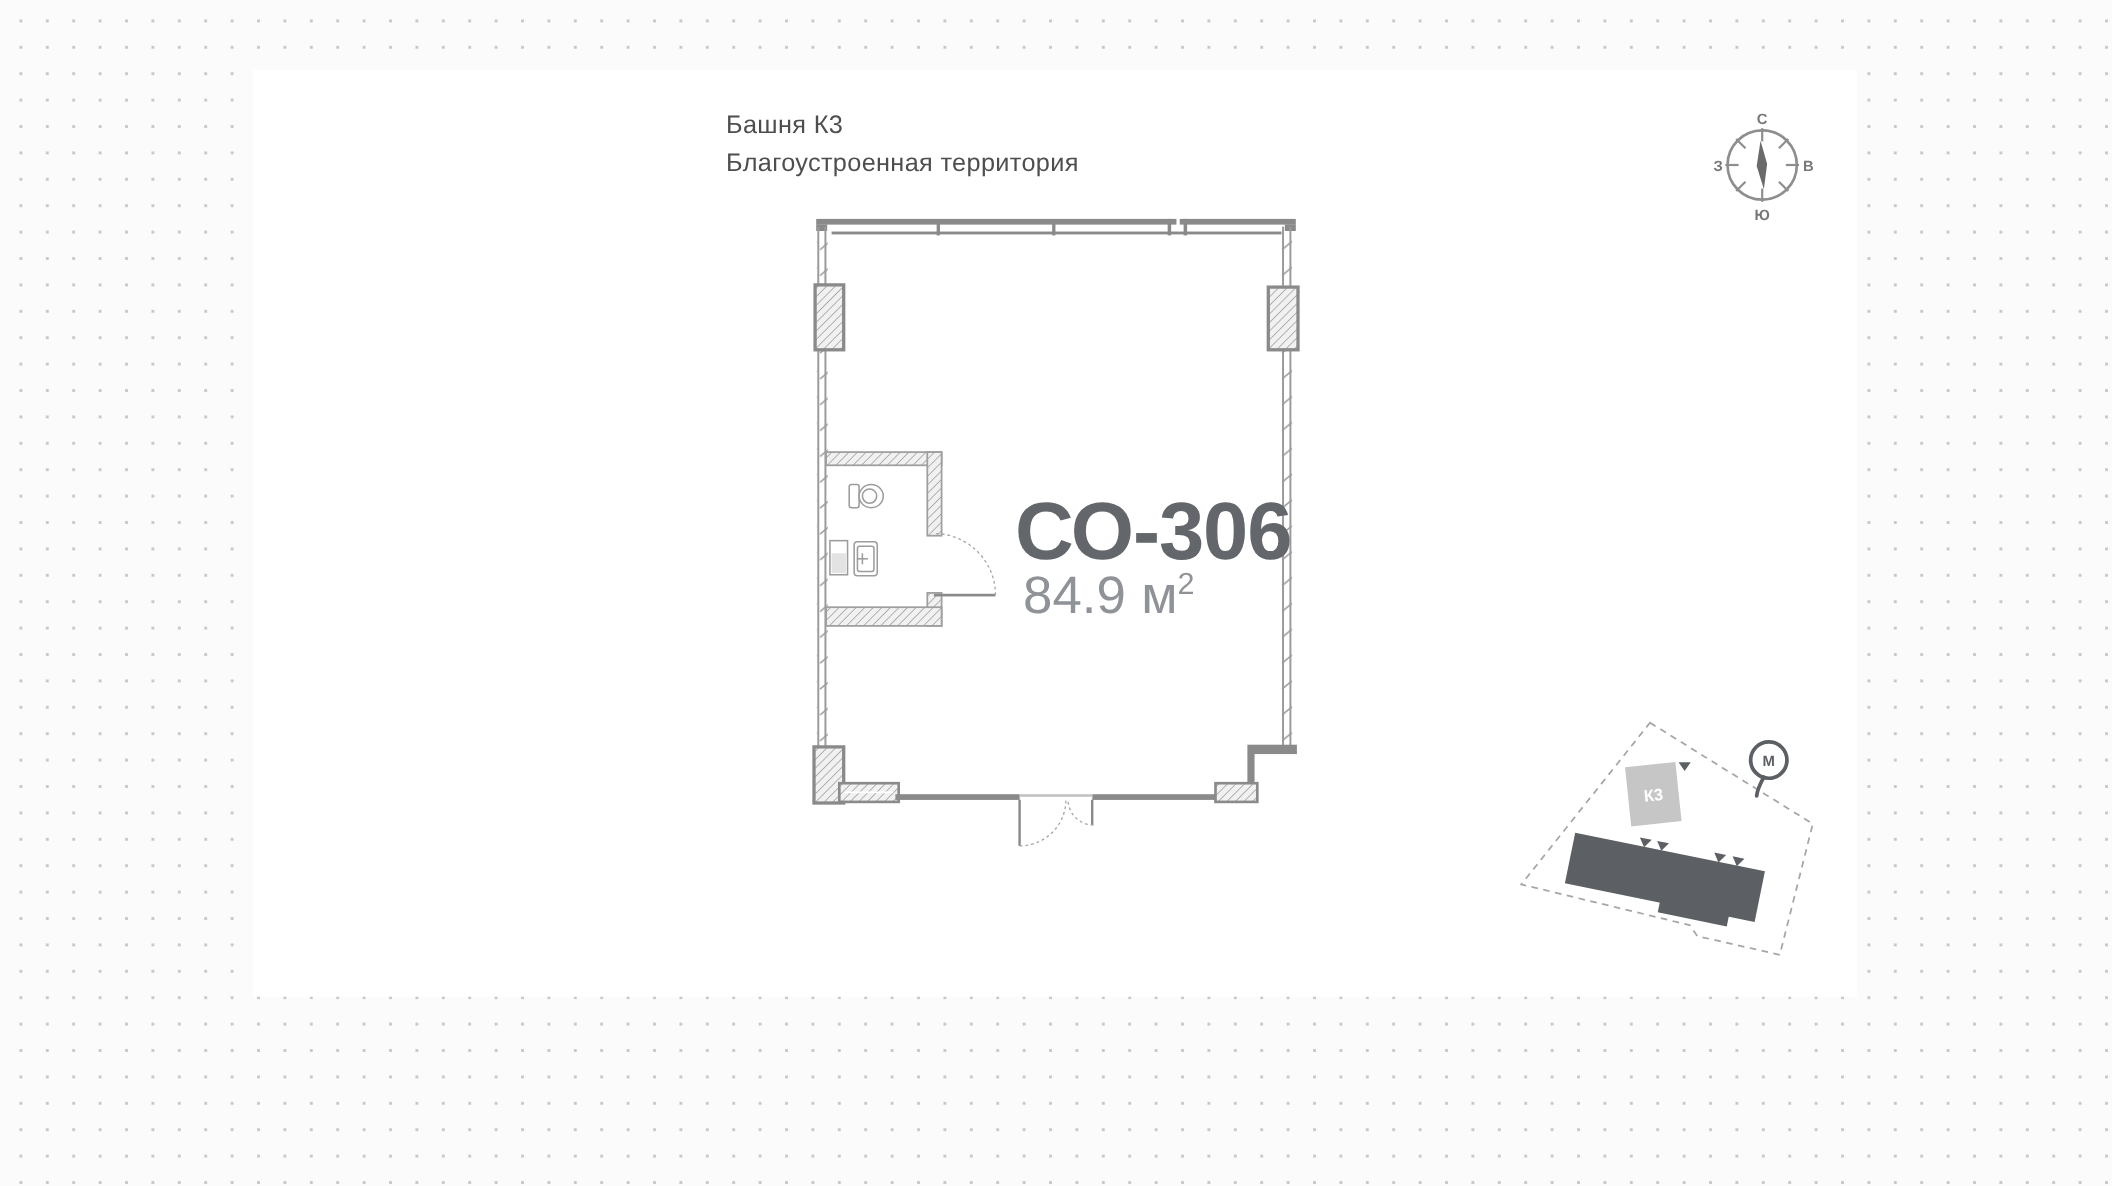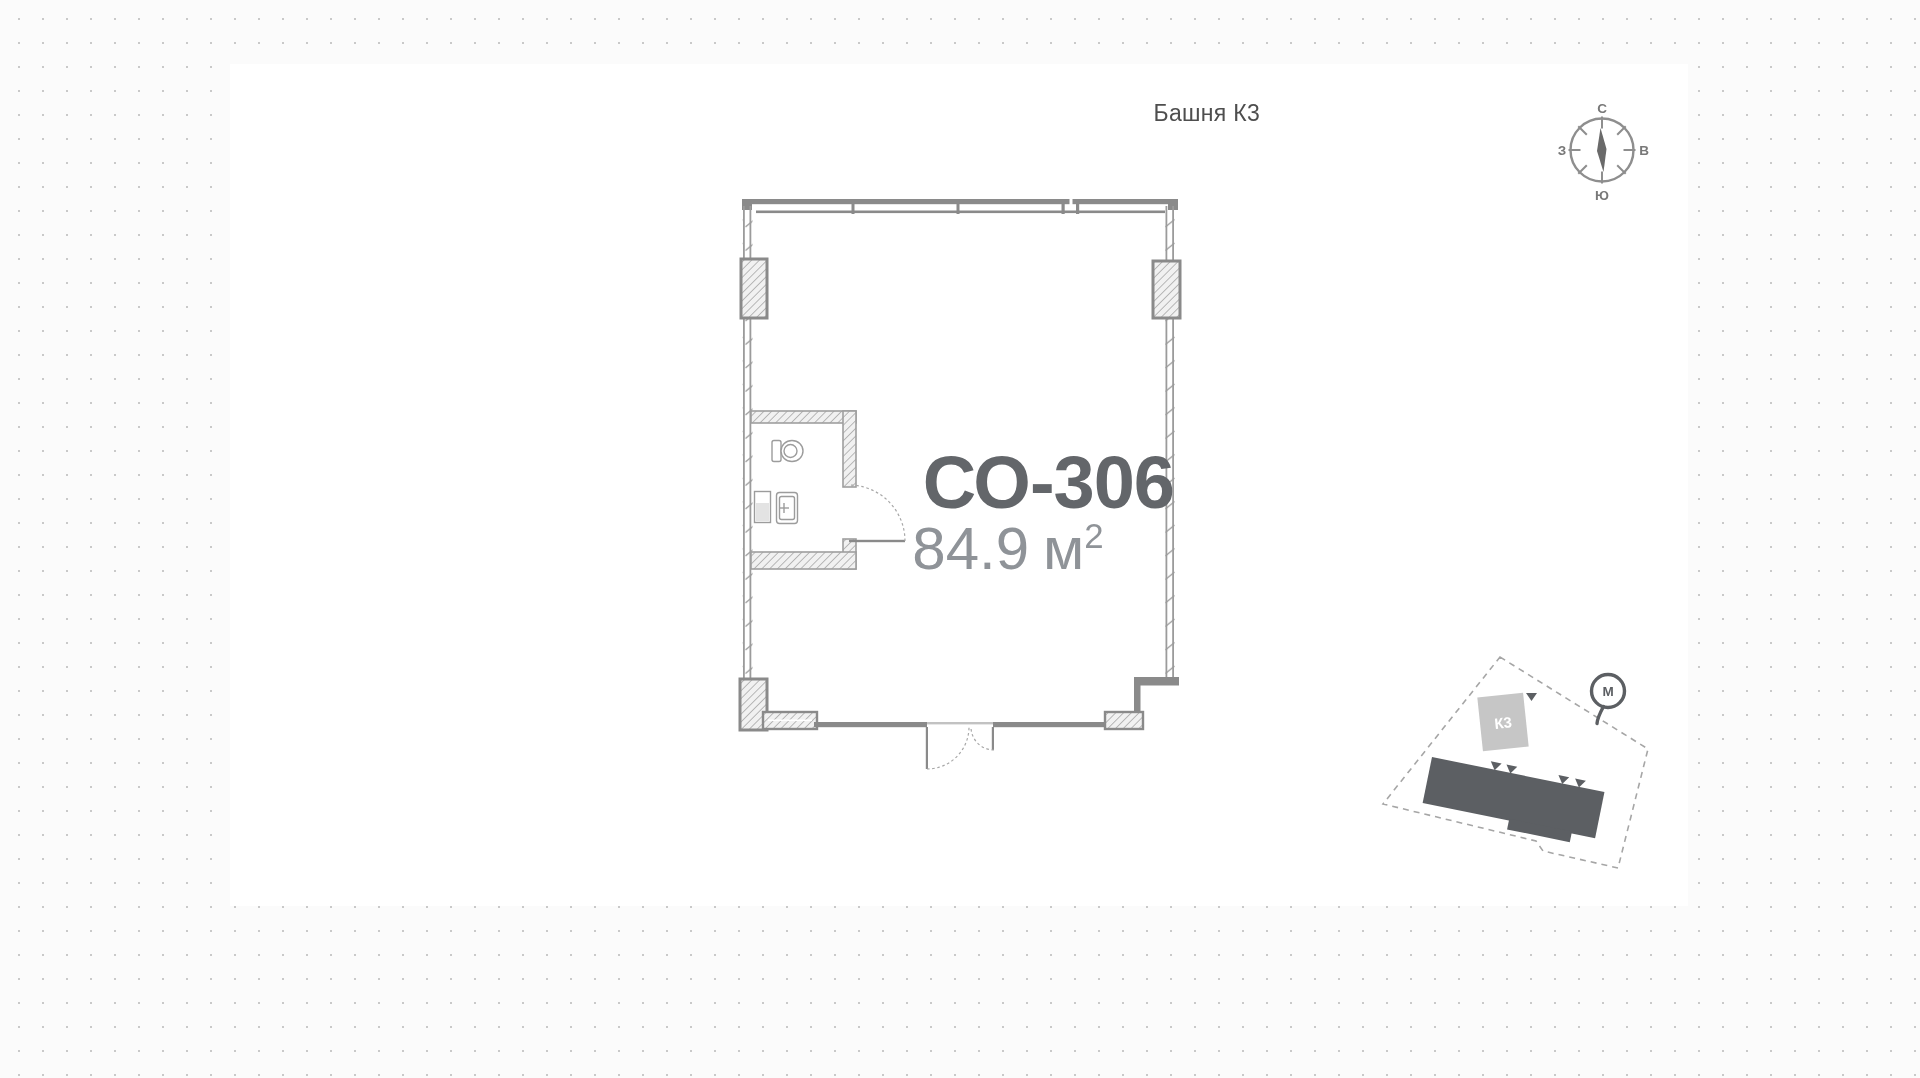--- a/index.html
+++ b/index.html
@@ -18,30 +18,30 @@
     position:absolute;inset:0;
     background-image:radial-gradient(var(--dot) 1.25px, transparent 1.45px);
     background-size:24px 24px;background-position:7px 7px;
   }
   .panel{
     position:absolute;left:230px;top:64px;width:1458px;height:842px;
     background:#ffffff;
   }
   .title{
     position:absolute;left:660px;top:96px;width:600px;
-    text-align:right;color:var(--text-primary);
+    text-align:left;color:var(--text-primary);
     font-size:23px;font-weight:300;line-height:34px;letter-spacing:.3px;
   }
   .unit-id{
     position:absolute;left:854px;top:440px;width:320px;text-align:right;
     font-size:74px;font-weight:700;color:var(--unit-id);letter-spacing:-1px;
   }
   .unit-area{
     position:absolute;left:848px;top:514px;width:320px;text-align:center;
-    font-size:60px;font-weight:300;color:var(--unit-area);letter-spacing:0;
+    font-size:48px;font-weight:300;color:var(--unit-area);letter-spacing:0;
   }
   .unit-area .u{margin-left:14px}
   .unit-area sup{font-size:58%;vertical-align:super;line-height:0}
   svg{position:absolute;overflow:visible}
   .w{fill:var(--wall)}
   .glz{fill:var(--glaze)}
   .hatchbox{fill:url(#hatch);stroke:var(--wall)}
   .hatchthin{fill:url(#hatch);stroke:var(--hatch-line)}
   .arc{fill:none;stroke:var(--arc);stroke-width:1.2;stroke-dasharray:2.6 2.6}
   .fx{fill:#ffffff;stroke:var(--fixture);stroke-width:1.4}
@@ -56,20 +56,21 @@
   .metro-m{fill:var(--site-dark);font-size:13.5px;font-weight:700;text-anchor:middle}
 </style>
 </head>
 <body>
 
 <div class="dots"></div>
 <div class="panel"></div>
 
 <div class="title">
   <div>Башня К3</div>
+  <div>Благоустроенная территория</div>
 </div>
 
 <svg style="left:1548px;top:92px;width:112px;height:122px" viewBox="1548 92 112 122">
   <circle class="cmp" cx="1602" cy="150" r="31.5" stroke-width="2.4"></circle>
   <g class="cmp" stroke-width="2">
     <line x1="1602" y1="116.5" x2="1602" y2="128.5"></line>
     <line x1="1602" y1="171.5" x2="1602" y2="183.5"></line>
     <line x1="1568.5" y1="150" x2="1580.5" y2="150"></line>
     <line x1="1623.5" y1="150" x2="1635.5" y2="150"></line>
     <line x1="1578.3" y1="126.3" x2="1586.8" y2="134.8"></line>

